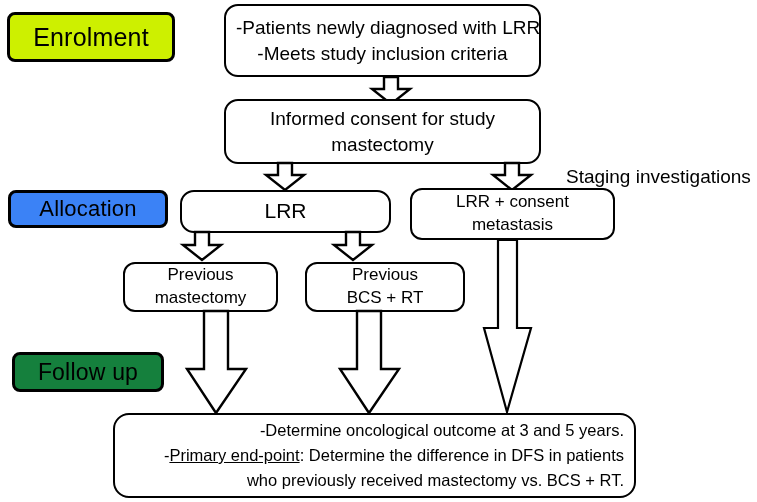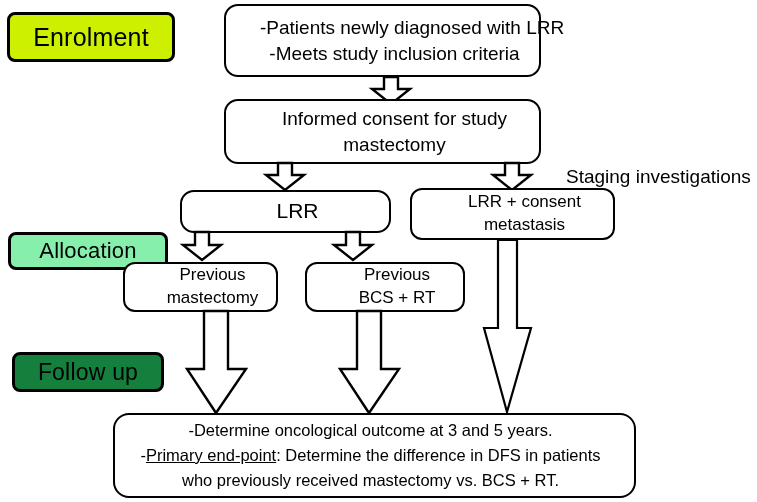--- a/index.html
+++ b/index.html
@@ -28,45 +28,44 @@
     border-radius: 8px;
     display: flex;
     align-items: center;
     justify-content: center;
     font-size: 25px;
     line-height: 1;
     letter-spacing: 0.2px;
     white-space: nowrap;
   }
   .badge.enrolment  { background: #CDF000; }
-  .badge.allocation { background: #86efac; font-size: 22px; margin-top: 42px; }
+  .badge.allocation { background: #3b82f6; font-size: 22px; }
   .badge.followup   { background: #15803d; font-size: 23px; }
 
   
   .box {
     position: absolute;
     box-sizing: border-box;
     background: #ffffff;
     border: 2.5px solid #000000;
     border-radius: 14px;
     display: flex;
     flex-direction: column;
     align-items: center;
     justify-content: center;
     text-align: center;
     font-size: 19px;
     line-height: 1.35;
-    padding-left: 24px;
   }
   .box.small { font-size: 17px; border-width: 2.5px; border-radius: 12px; }
   .box .ln { display: block; white-space: nowrap; }
 
   
   .box.leftal {
-    align-items: center;
+    align-items: flex-end;
     text-align: left;
     padding-left: 2px;
     padding-right: 10px;
     font-size: 16.5px;
     line-height: 1.52;
     border-radius: 16px;
   }
   .box.leftal .ln { white-space: nowrap; }
   .u { text-decoration: underline; }
 

